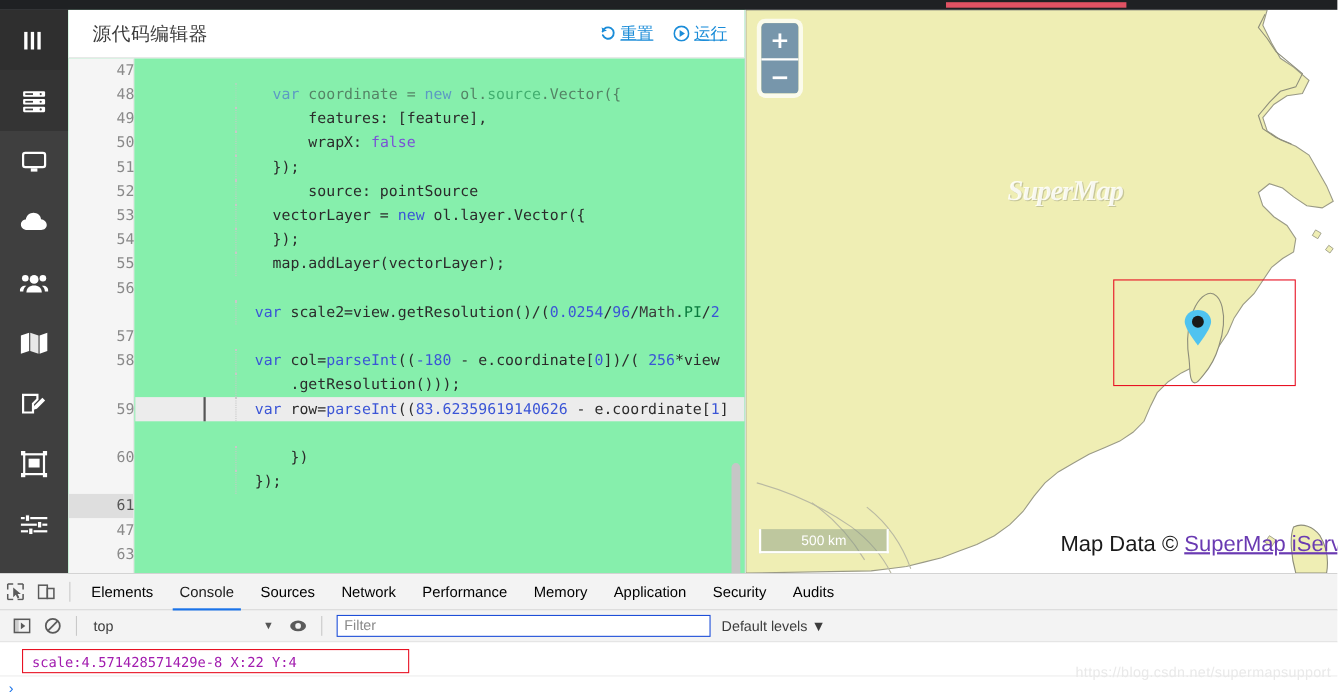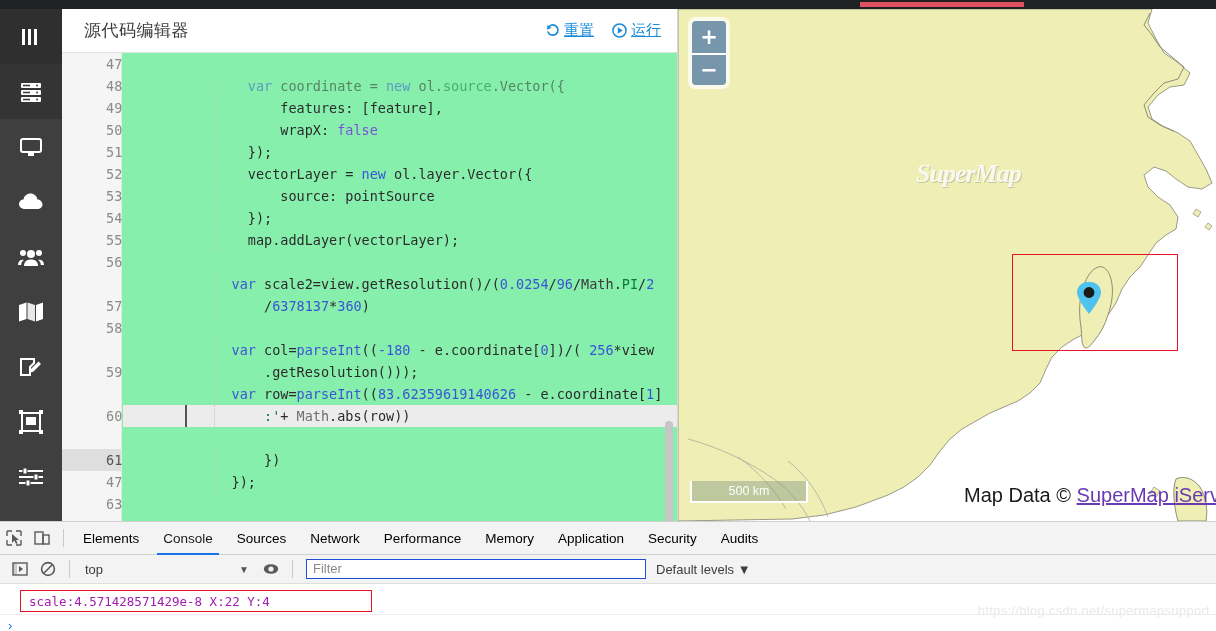--- a/index.html
+++ b/index.html
@@ -377,50 +377,44 @@
         <div class="cline">
           <span class="ind">&nbsp;&nbsp;&nbsp;&nbsp;&nbsp;&nbsp;&nbsp;&nbsp;</span><span class="plain">features: [feature],</span>
         </div>
         <div class="cline">
           <span class="ind">&nbsp;&nbsp;&nbsp;&nbsp;&nbsp;&nbsp;&nbsp;&nbsp;</span><span class="plain">wrapX: </span><span class="kw2">false</span>
         </div>
         <div class="cline">
           <span class="ind">&nbsp;&nbsp;&nbsp;&nbsp;</span><span class="plain">});</span>
         </div>
         <div class="cline">
+          <span class="ind">&nbsp;&nbsp;&nbsp;&nbsp;&nbsp;&nbsp;&nbsp;&nbsp;</span><span class="plain">source: pointSource</span>
+        </div>
+        <div class="cline">
           <span class="ind">&nbsp;&nbsp;&nbsp;&nbsp;</span><span class="plain">vectorLayer = </span><span class="kw">new</span><span class="plain"> ol.layer.Vector({</span>
         </div>
         <div class="cline">
-          <span class="ind">&nbsp;&nbsp;&nbsp;&nbsp;&nbsp;&nbsp;&nbsp;&nbsp;</span><span class="plain">source: pointSource</span>
-        </div>
-        <div class="cline">
           <span class="ind">&nbsp;&nbsp;&nbsp;&nbsp;</span><span class="plain">});</span>
         </div>
         <div class="cline">
           <span class="ind">&nbsp;&nbsp;&nbsp;&nbsp;</span><span class="plain">map.addLayer(vectorLayer);</span>
         </div>
         <div class="cline">&nbsp;</div>
         <div class="cline">
           <span class="ind">&nbsp;&nbsp;</span><span class="kw">var</span><span class="plain"> scale2=view.getResolution()/(</span><span class="num">0.0254</span><span class="plain">/</span><span class="num">96</span><span class="plain">/</span><span class="prop">Math</span><span class="plain">.</span><span class="str">PI</span><span class="plain">/</span><span class="num">2</span>
         </div>
-        <div class="cline">
-          <span class="ind">&nbsp;&nbsp;&nbsp;&nbsp;&nbsp;&nbsp;</span><span class="plain">/</span><span class="num">6378137</span><span class="plain">*</span><span class="num">360</span><span class="plain">)</span>
-        </div>
         <div class="cline">&nbsp;</div>
         <div class="cline">
           <span class="ind">&nbsp;&nbsp;</span><span class="kw">var</span><span class="plain"> col=</span><span class="fn">parseInt</span><span class="plain">((</span><span class="num">-180</span><span class="plain"> - e.coordinate[</span><span class="num">0</span><span class="plain">])/( </span><span class="num">256</span><span class="plain">*view</span>
         </div>
         <div class="cline">
           <span class="ind">&nbsp;&nbsp;&nbsp;&nbsp;&nbsp;&nbsp;</span><span class="plain">.getResolution()));</span>
         </div>
         <div class="cline">
           <span class="ind">&nbsp;&nbsp;</span><span class="kw">var</span><span class="plain"> row=</span><span class="fn">parseInt</span><span class="plain">((</span><span class="num">83.62359619140626</span><span class="plain"> - e.coordinate[</span><span class="num">1</span><span class="plain">]</span>
-        </div>
-        <div class="cline">
-          <span class="ind">&nbsp;&nbsp;&nbsp;&nbsp;&nbsp;&nbsp;</span><span class="str">:'</span><span class="plain">+ </span><span class="dim">Math</span><span class="plain">.abs(row))</span>
         </div>
         <div class="cline cur">&nbsp;</div>
         <div class="cline">
           <span class="ind">&nbsp;&nbsp;&nbsp;&nbsp;&nbsp;&nbsp;</span><span class="plain">})</span>
         </div>
         <div class="cline">
           <span class="ind">&nbsp;&nbsp;</span><span class="plain">});</span>
         </div>
       </div>
 

